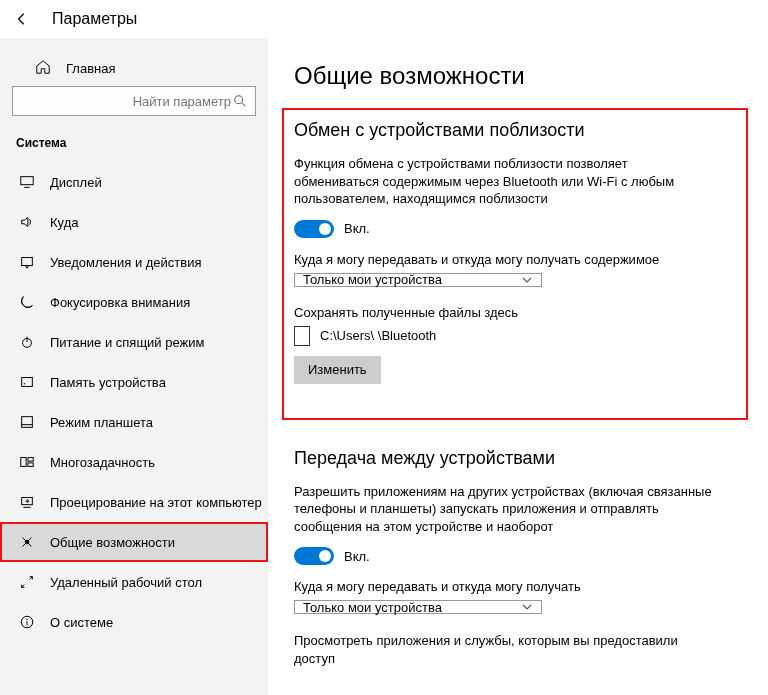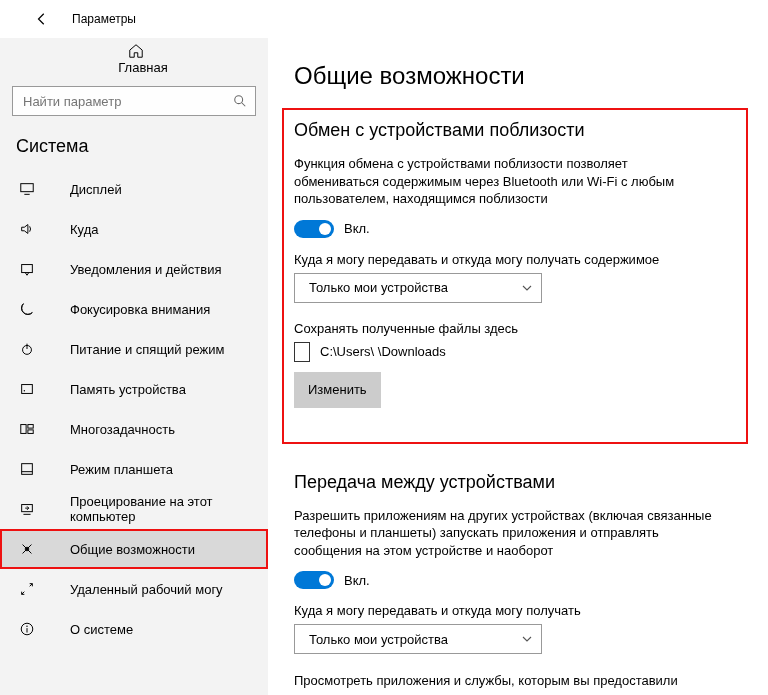--- a/index.html
+++ b/index.html
@@ -10,77 +10,75 @@
     width: 768px;
     height: 695px;
     overflow: hidden;
     color: #000;
     font-size: 13px;
   }
   .topbar {
     display: flex;
     align-items: center;
     height: 38px;
-    padding-left: 34px;
-    font-size: 12px;
+    padding-left: 14px;
+    font-size: 16px;
     text-align: center;
   }
   .topbar .back-icon {
     width: 16px; height: 16px;
     margin-right: 22px;
     display: inline-flex; align-items: center; justify-content: center;
   }
   .layout { display: flex; height: calc(100% - 38px); }
   .sidebar {
     width: 268px;
     background: #f3f3f3;
     padding: 4px 0 10px 0;
     flex-shrink: 0;
   }
   .home-row {
-    display: flex; align-items: center;
+    display: flex; align-items: flex-end;
     height: 34px;
-    padding-left: 18px;
-    font-size: 13px;
-    flex-direction: column;
+    padding-left: 34px;
+    font-size: 13px;
   }
   .home-row .icon, .nav-item .icon {
     width: 18px; height: 18px;
     margin-right: 14px;
     display: inline-flex; align-items: center; justify-content: center;
     flex-shrink: 0;
   }
   .search-box {
     display: flex; align-items: center;
     height: 30px;
     margin: 10px 12px 14px 12px;
     border: 1px solid #999;
     background: #fefefe;
     padding: 0 8px 0 8px;
     font-size: 13px;
     color: #666;
     justify-content: space-between;
   }
   .search-box input {
     border: none; outline: none; background: transparent;
-    font-size: 13px; color: #404040; flex: 1;
+    font-size: 13px; color: #404040; flex: 1; text-align: right;
   }
   .category-label {
     padding: 6px 0 6px 16px;
-    font-weight: 400;
-    font-size: 18px;
+    font-weight: 700;
+    font-size: 12px;
   }
   .nav-list { margin-top: 6px; }
   .nav-item {
     display: flex; align-items: center;
     height: 40px;
     padding-left: 18px;
     font-size: 13px;
     cursor: default;
-    gap: 20px;
   }
   .nav-item.selected {
     background: #d9d9d9;
   }
   .nav-item.highlight {
     outline: 2px solid #e11;
     outline-offset: -2px;
   }
   .main {
     flex: 1;
@@ -121,35 +119,35 @@
     content: "";
     position: absolute; right: 3px; top: 3px;
     width: 12px; height: 12px;
     border-radius: 50%;
     background: #fff;
   }
   .toggle-label { font-size: 13px; }
   .field-label { font-size: 13px; margin-bottom: 6px; max-width: 420px; }
   .select {
     display: flex; align-items: center; justify-content: space-between;
-    width: 248px; height: 30px;
+    width: 248px; height: 14px;
     border: 1px solid #999;
     background: #fff;
-    padding: 0 8px 0 14px;
+    padding: 0 8px 0 8px;
     font-size: 13px;
     margin-bottom: 18px;
   }
   .select .chev {
     width: 12px; height: 12px;
   }
   .path-row { display: flex; align-items: center; margin-bottom: 10px; font-size: 13px; }
   .path-row .folder-icon { width: 16px; height: 20px; border: 1px solid #333; margin-right: 10px; }
   .btn {
     display: inline-flex; align-items: center; justify-content: center;
-    height: 36px; padding: 0 14px;
+    height: 28px; padding: 0 14px;
     background: #ccc;
     border: none;
     font-size: 13px;
     margin-bottom: 16px;
   }
   .link {
     color: #0067c0;
     font-size: 13px;
   }
   svg { display: block; }
@@ -237,39 +235,39 @@
             <svg viewBox="0 0 18 18" width="16" height="16">
               <rect x="3" y="4" width="12" height="10" stroke="#000" stroke-width="1.1" fill="none"></rect>
               <circle cx="6" cy="11" r="0.8" fill="#000"></circle>
             </svg>
           </span>
           <span>Память устройства</span>
         </div>
         <div class="nav-item">
           <span class="icon">
             <svg viewBox="0 0 18 18" width="16" height="16">
+              <rect x="3" y="3" width="12" height="12" stroke="#000" stroke-width="1.1" fill="none"></rect>
+              <line x1="3" y1="12" x2="15" y2="12" stroke="#000" stroke-width="1.1" fill="none"></line>
+            </svg>
+          </span>
+          <span>Режим планшета</span>
+        </div>
+        <div class="nav-item">
+          <span class="icon">
+            <svg viewBox="0 0 18 18" width="16" height="16">
               <rect x="2" y="4" width="6" height="10" stroke="#000" stroke-width="1.1" fill="none"></rect>
               <rect x="10" y="4" width="6" height="4" stroke="#000" stroke-width="1.1" fill="none"></rect>
               <rect x="10" y="10" width="6" height="4" stroke="#000" stroke-width="1.1" fill="none"></rect>
             </svg>
           </span>
           <span>Многозадачность</span>
         </div>
         <div class="nav-item">
           <span class="icon">
             <svg viewBox="0 0 18 18" width="16" height="16">
-              <rect x="3" y="3" width="12" height="12" stroke="#000" stroke-width="1.1" fill="none"></rect>
-              <line x1="3" y1="12" x2="15" y2="12" stroke="#000" stroke-width="1.1" fill="none"></line>
-            </svg>
-          </span>
-          <span>Режим планшета</span>
-        </div>
-        <div class="nav-item">
-          <span class="icon">
-            <svg viewBox="0 0 18 18" width="16" height="16">
               <rect x="3" y="4" width="12" height="8" stroke="#000" stroke-width="1.1" fill="none"></rect>
               <path d="M5 15 L13 15" stroke="#000" stroke-width="1.1" fill="none"></path>
               <path d="M7 8 L11 8 M9 6 L11 8 L9 10" stroke="#000" stroke-width="1.1" fill="none"></path>
             </svg>
           </span>
           <span>Проецирование на этот компьютер</span>
         </div>
         <div class="nav-item selected highlight">
           <span class="icon">
             <svg viewBox="0 0 18 18" width="16" height="16">
@@ -279,21 +277,21 @@
           </span>
           <span>Общие возможности</span>
         </div>
         <div class="nav-item">
           <span class="icon">
             <svg viewBox="0 0 18 18" width="16" height="16">
               <path d="M6 12 L3 15 M3 12 L3 15 L6 15" stroke="#000" stroke-width="1.1" fill="none"></path>
               <path d="M12 6 L15 3 M12 3 L15 3 L15 6" stroke="#000" stroke-width="1.1" fill="none"></path>
             </svg>
           </span>
-          <span>Удаленный рабочий могу</span>
+          <span>Удаленный рабочий стол</span>
         </div>
         <div class="nav-item">
           <span class="icon">
             <svg viewBox="0 0 18 18" width="16" height="16">
               <circle cx="9" cy="9" r="6.5" stroke="#000" stroke-width="1.1" fill="none"></circle>
               <circle cx="9" cy="6" r="0.8" fill="#000"></circle>
               <line x1="9" y1="8" x2="9" y2="13" stroke="#000" stroke-width="1.1" fill="none"></line>
             </svg>
           </span>
           <span>О системе</span>
@@ -316,21 +314,21 @@
         <span>Только мои устройства</span>
         <span class="chev">
           <svg viewBox="0 0 12 12" width="12" height="12">
               <path d="M2 4 L6 8 L10 4" stroke="#555" stroke-width="1.1" fill="none"></path>
             </svg>
         </span>
       </div>
       <div class="field-label">Сохранять полученные файлы здесь</div>
       <div class="path-row">
         <span class="folder-icon"></span>
-        <span>C:\Users\        \Downloads</span>
+        <span>C:\Users\        \Bluetooth</span>
       </div>
       <button class="btn">Изменить</button>
     </div>
 
     <div class="section-title">Передача между устройствами</div>
     <div class="desc">Разрешить приложениям на других устройствах (включая связанные телефоны и планшеты) запускать приложения и отправлять сообщения на этом устройстве и наоборот</div>
     <div class="toggle-row">
       <div class="toggle"></div>
       <span class="toggle-label">Вкл.</span>
     </div>

